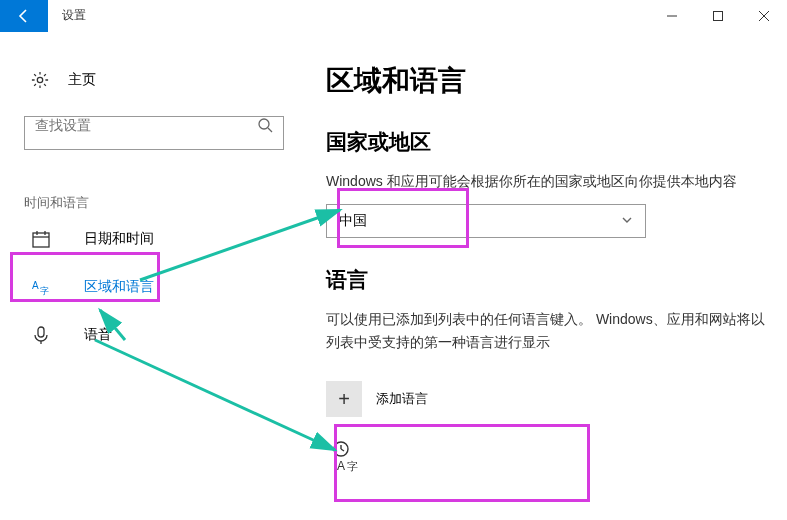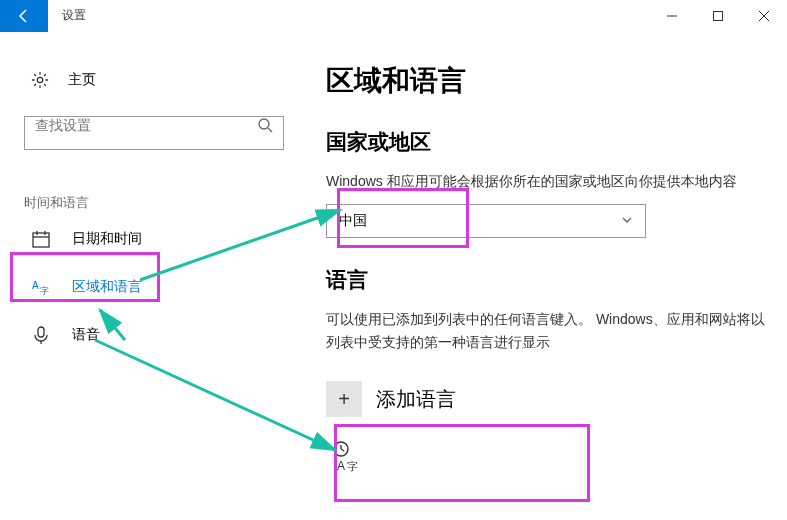--- a/index.html
+++ b/index.html
@@ -80,21 +80,21 @@
   }
   .search-box .icon { color:#666; }
   .group-header {
     margin-top: 44px;
     font-size: 13px;
     color: #666;
   }
   .nav-item {
     display: flex;
     align-items: center;
-    gap: 22px;
+    gap: 34px;
     padding: 12px 8px;
     cursor: pointer;
     margin-top: 6px;
     position: relative;
     font-size: 14px;
   }
   .nav-item .icon { width:18px; height:18px; display:flex;align-items:center;justify-content:center;color:#333;}
   .nav-item.active { color: #0078d7; }
   .nav-item.active .icon { color: #0078d7; }
 
@@ -125,21 +125,21 @@
     gap: 14px;
     margin-top: 28px;
     cursor: pointer;
   }
   .add-lang .plus {
     width: 36px; height: 36px;
     background: #e5e5e5;
     display:flex;align-items:center;justify-content:center;
     font-size: 20px; color:#333;
   }
-  .add-lang .label { font-size: 20px; }
+  .add-lang .label { font-size: 13px; }
   .lang-item {
     display: flex;
     align-items: flex-start;
     gap: 16px;
     margin-top: 16px;
     padding: 6px 4px;
     cursor: pointer;
   }
   .lang-item .icon { width: 34px; height: 34px; display:flex;align-items:center;justify-content:center;color:#333;}
   .lang-item .name { font-size: 14px; }

